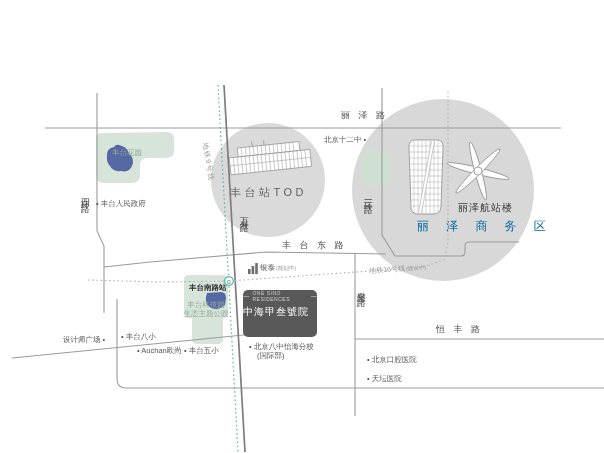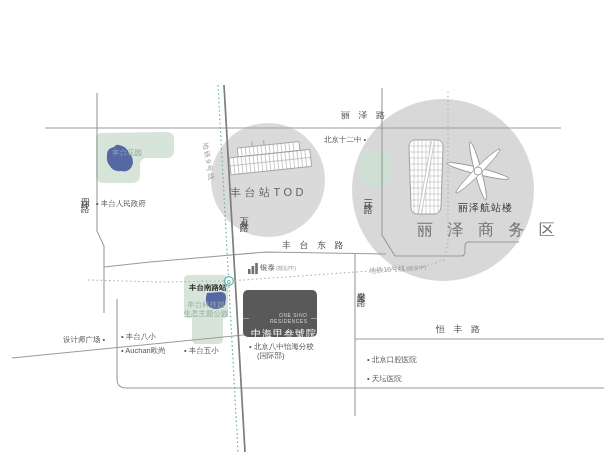--- a/index.html
+++ b/index.html
@@ -8,27 +8,27 @@
   #map-svg{position:absolute;left:0;top:0;}
   .lbl{position:absolute;white-space:nowrap;color:#555555;font-size:7.5px;line-height:1.25;}
   .road-lbl{color:#4a4a4a;font-size:9px;letter-spacing:3px;}
   .vert{writing-mode:vertical-rl;text-orientation:upright;letter-spacing:3px;}
   .green-lbl{color:#93ab97;}
   .tiny{font-size:5.5px;color:#9a9a9a;margin-left:1px;}
   #page-title{position:absolute;left:0;right:0;top:24px;text-align:center;
               font-size:21px;letter-spacing:15px;color:#3c3c3c;font-weight:600;}
   #tod-label{color:#5f5f5f;font-size:11px;letter-spacing:3.5px;}
   #lize-terminal-label{color:#3a3a3a;font-size:10px;font-weight:normal;letter-spacing:1px;}
-  #lize-cbd-label{color:#737373;font-size:16px;letter-spacing:5px;}
+  #lize-cbd-label{color:#0369a1;font-size:12px;letter-spacing:5px;font-family:Liberation Mono, monospace;}
   #station-label{color:#2e2e2e;font-weight:bold;}
   #science-park-label{text-align:center;width:52px;}
   #line16-label{transform:rotate(-4deg);transform-origin:left top;font-size:7px;color:#9c9c9c;}
   #line9-label{transform:rotate(81deg);transform-origin:left top;font-size:7px;color:#9c9c9c;letter-spacing:1.5px;}
   #project-badge{position:absolute;left:243px;top:290px;width:74px;height:47px;border-radius:5px;
-                 background:#595959;box-sizing:border-box;padding-top:22px;text-align:right;}
+                 background:#595959;box-sizing:border-box;padding-top:0;text-align:left;}
   .badge-en{display:flex;align-items:center;justify-content:center;gap:3px;
             font-size:5px;color:#cfcfcf;letter-spacing:0.5px;}
   .badge-rule{display:inline-block;width:8px;height:1px;background:#9a9a9a;}
   .badge-cn{margin-top:3px;font-size:10px;color:#ffffff;letter-spacing:1px;}
   #school8-sub{display:block;text-align:left;width:62px;margin-left:8px;}
 </style>
 </head>
 <body>
 
 <div id="stage">
@@ -120,21 +120,21 @@
     <div>生态主题公园</div>
   </div>
 
   <div class="lbl" style="left:324px;top:135px;">北京十二中 •</div>
   <div class="lbl" style="left:96px;top:199px;">• 丰台人民政府</div>
   <div class="lbl" style="left:260px;top:263px;">
     <span>银泰</span><span class="tiny">(规划中)</span>
   </div>
   <div class="lbl" style="left:63px;top:335px;">设计师广场 •</div>
   <div class="lbl" style="left:121px;top:332px;">• 丰台八小</div>
-  <div class="lbl" style="left:121px;top:346px;">• Auchan欧尚</div>
+  <div class="lbl" style="left:137px;top:346px;">• Auchan欧尚</div>
   <div class="lbl" style="left:184px;top:346px;">• 丰台五小</div>
   <div class="lbl" style="left:249px;top:342px;">
     <span>• 北京八中怡海分校</span>
     <span id="school8-sub">(国际部)</span>
   </div>
   <div class="lbl" style="left:367px;top:355px;">• 北京口腔医院</div>
   <div class="lbl" style="left:367px;top:374px;">• 天坛医院</div>
 
   <div id="project-badge">
     <div class="badge-en">

